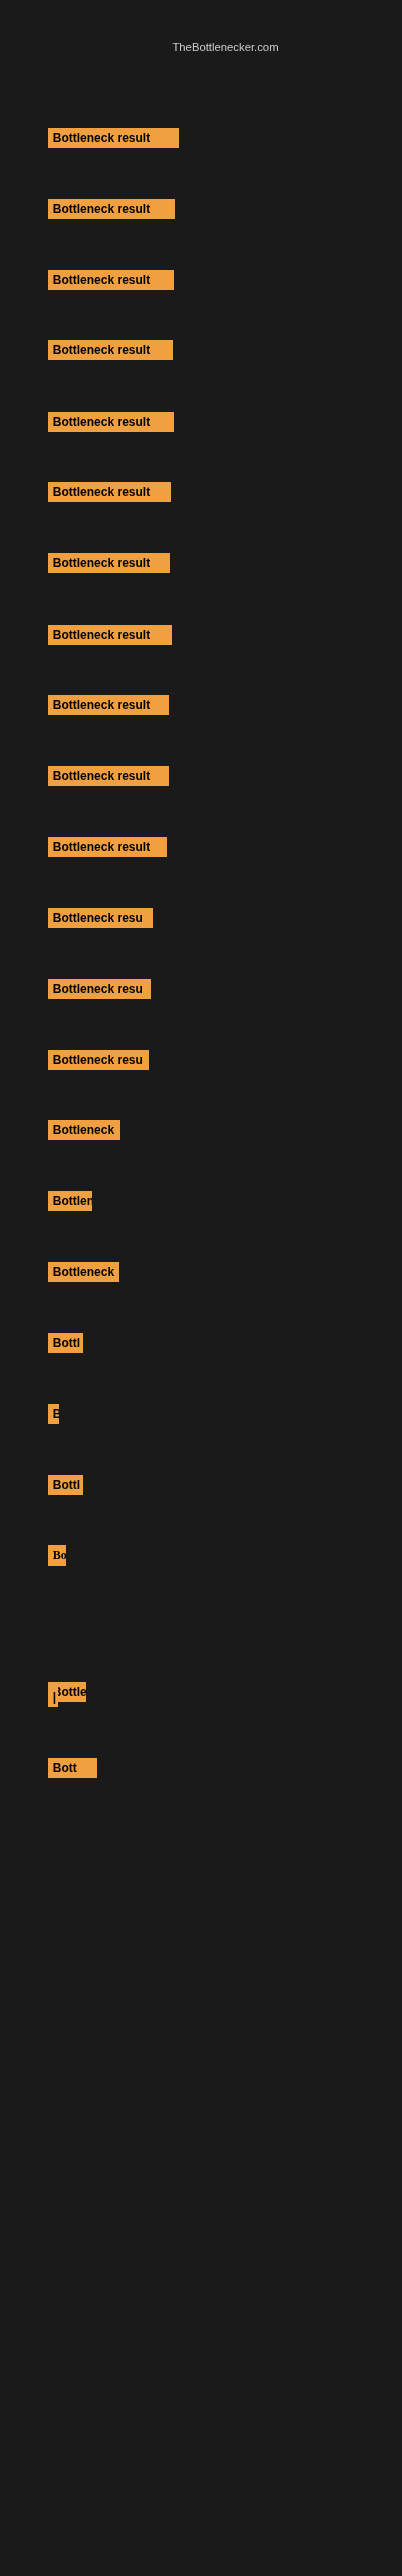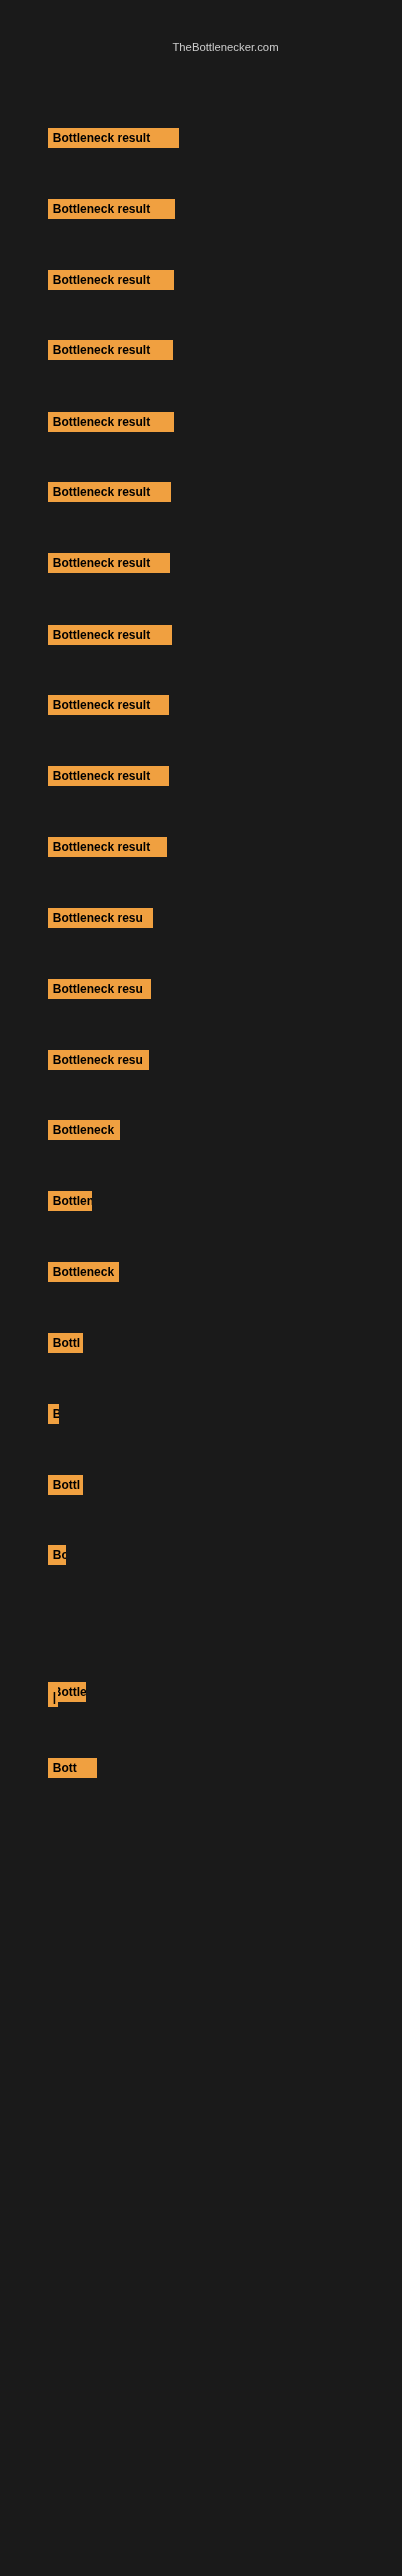--- a/index.html
+++ b/index.html
@@ -53,18 +53,18 @@
     <div class="bottleneck-bar" style="top: 755px; width: 119px;">Bottleneck result</div>
     <div class="bottleneck-bar" style="top: 826px; width: 105px;">Bottleneck resu</div>
     <div class="bottleneck-bar" style="top: 897px; width: 103px;">Bottleneck resu</div>
     <div class="bottleneck-bar" style="top: 968px; width: 101px;">Bottleneck resu</div>
     <div class="bottleneck-bar" style="top: 1038px; width: 72px;">Bottleneck</div>
     <div class="bottleneck-bar" style="top: 1109px; width: 44px;">Bottlen</div>
     <div class="bottleneck-bar" style="top: 1180px; width: 71px;">Bottleneck</div>
     <div class="bottleneck-bar" style="top: 1251px; width: 35px;">Bottl</div>
     <div class="bottleneck-bar" style="top: 1322px; width: 11.3px;">B</div>
     <div class="bottleneck-bar" style="top: 1393px; width: 35px;">Bottl</div>
-    <div class="bottleneck-bar" style="top: 1463px; width: 17.7px;">Bo</div>
+    <div class="bottleneck-bar" style="top: 1463px; width: 17.7px; font-family: Liberation Serif, serif;">Bo</div>
     <div class="bottleneck-bar" style="top: 1600px; width: 38px;">Bottlen</div>
     <div class="bottleneck-bar" style="top: 1605px; width: 6.4px;">|</div>
     <div class="bottleneck-bar" style="top: 1676px; width: 49px;">Bott</div>
   </div>
 
 
 </body></html>

